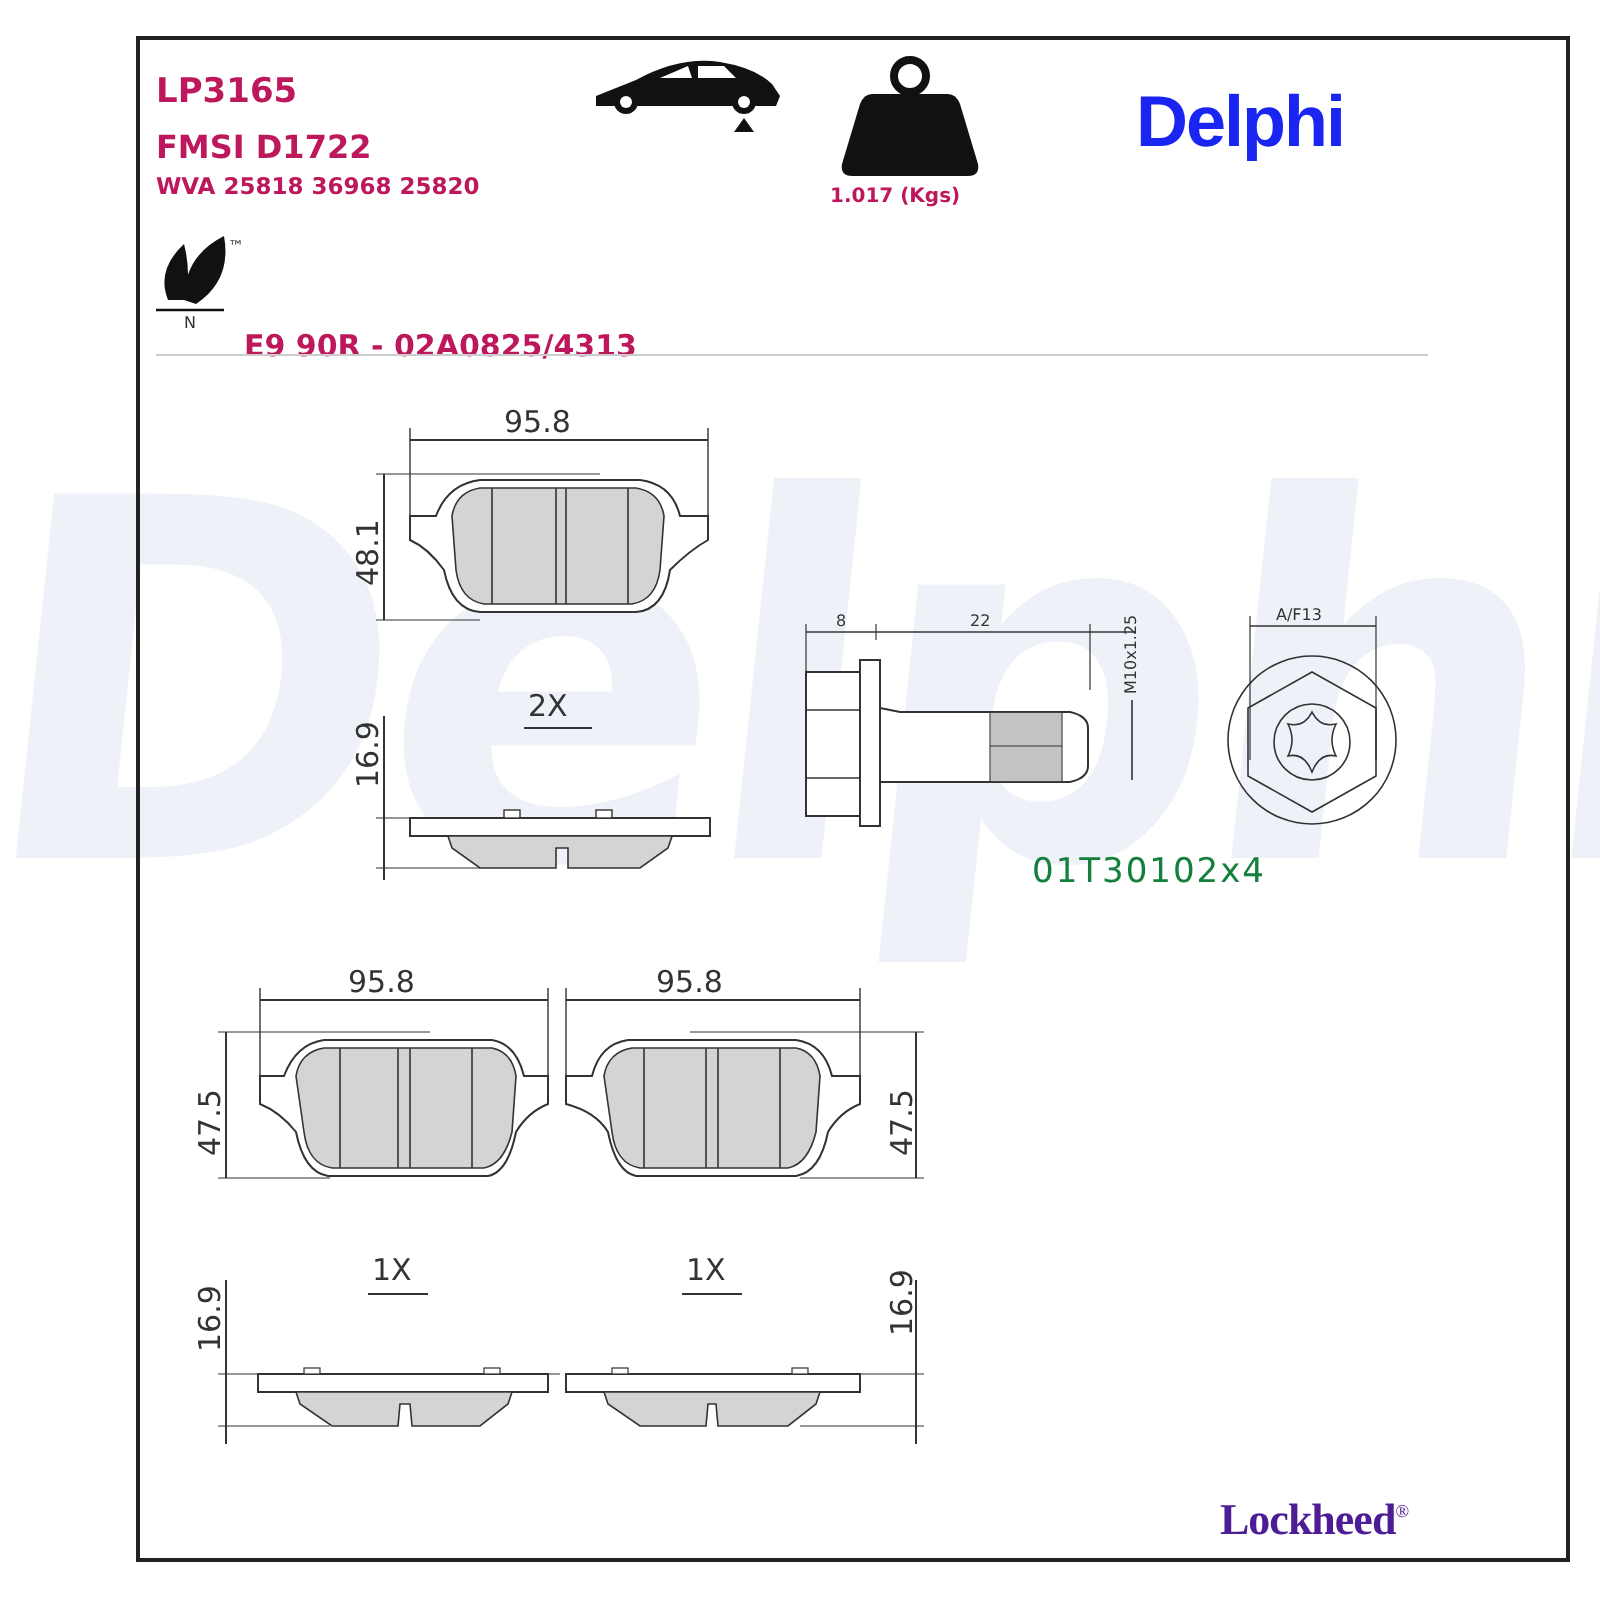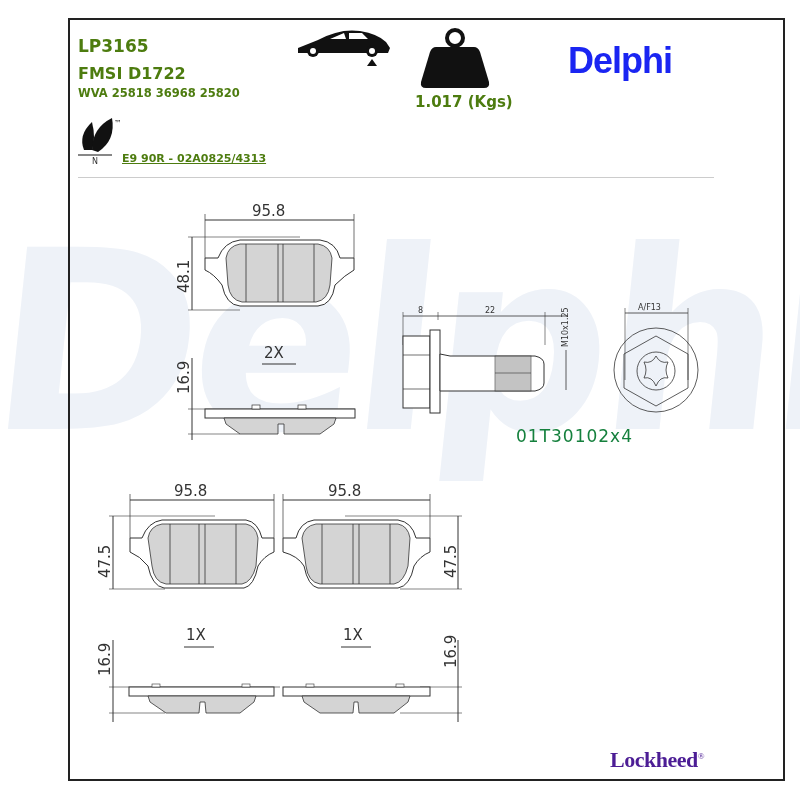--- a/index.html
+++ b/index.html
@@ -1,24 +1,24 @@
 <!DOCTYPE html>
 <html><head>
 <meta charset="utf-8">
 <style>
   html,body{margin:0;padding:0;background:#fff;}
   body{width:800px;height:800px;position:relative;overflow:hidden;font-family:"DejaVu Sans",sans-serif;}
   .wm{position:absolute;font-family:"DejaVu Sans",sans-serif;font-weight:bold;color:#eef2f8;font-size:250px;letter-spacing:-8px;left:-6px;top:218px;line-height:1;z-index:0;white-space:nowrap;transform:skewX(-6deg);}
   .frame{position:absolute;left:68px;top:18px;width:713px;height:759px;border:2px solid #222;box-sizing:content-box;z-index:1;}
-  .t{position:absolute;color:#4d7c0f;font-weight:bold;white-space:nowrap;z-index:2;}
+  .t{position:absolute;color:#be185d;font-weight:bold;white-space:nowrap;z-index:2;}
   .code{left:78px;top:36px;font-size:17px;}
   .fmsi{left:78px;top:64px;font-size:16px;}
   .wva{left:78px;top:86px;font-size:11.5px;}
-  .eco{left:122px;top:152px;font-size:11px;text-decoration:underline;}
-  .weight{left:415px;top:93px;font-size:15px;}
+  .eco{left:122px;top:164px;font-size:15px;}
+  .weight{left:415px;top:93px;font-size:10px;}
   .brand{position:absolute;left:568px;top:40px;font-size:36px;font-weight:bold;color:#1a25f2;letter-spacing:-1px;z-index:2;font-family:"Liberation Sans",sans-serif;}
   .lock{position:absolute;left:610px;top:747px;font-size:22px;font-weight:bold;color:#4c1d95;font-family:"Liberation Serif",serif;letter-spacing:-0.5px;z-index:2;}
   .lock sup{font-size:9px;font-weight:normal;}
   .sep{position:absolute;left:78px;top:177px;width:636px;height:1px;background:#ccc;z-index:2;}
   svg.dr{position:absolute;left:0;top:0;z-index:2;}
   .dim{font-family:"DejaVu Sans",sans-serif;font-size:15px;fill:#333;}
   .dims{font-family:"DejaVu Sans",sans-serif;font-size:8px;fill:#333;}
   .partno{position:absolute;left:516px;top:426px;font-size:17px;color:#15803d;letter-spacing:1px;z-index:2;font-family:"DejaVu Sans",sans-serif;}
 </style>
 </head>

